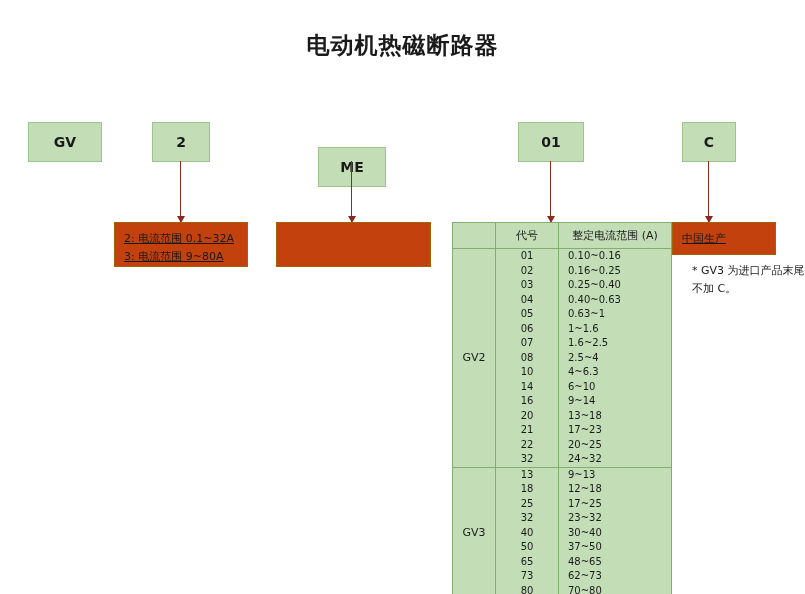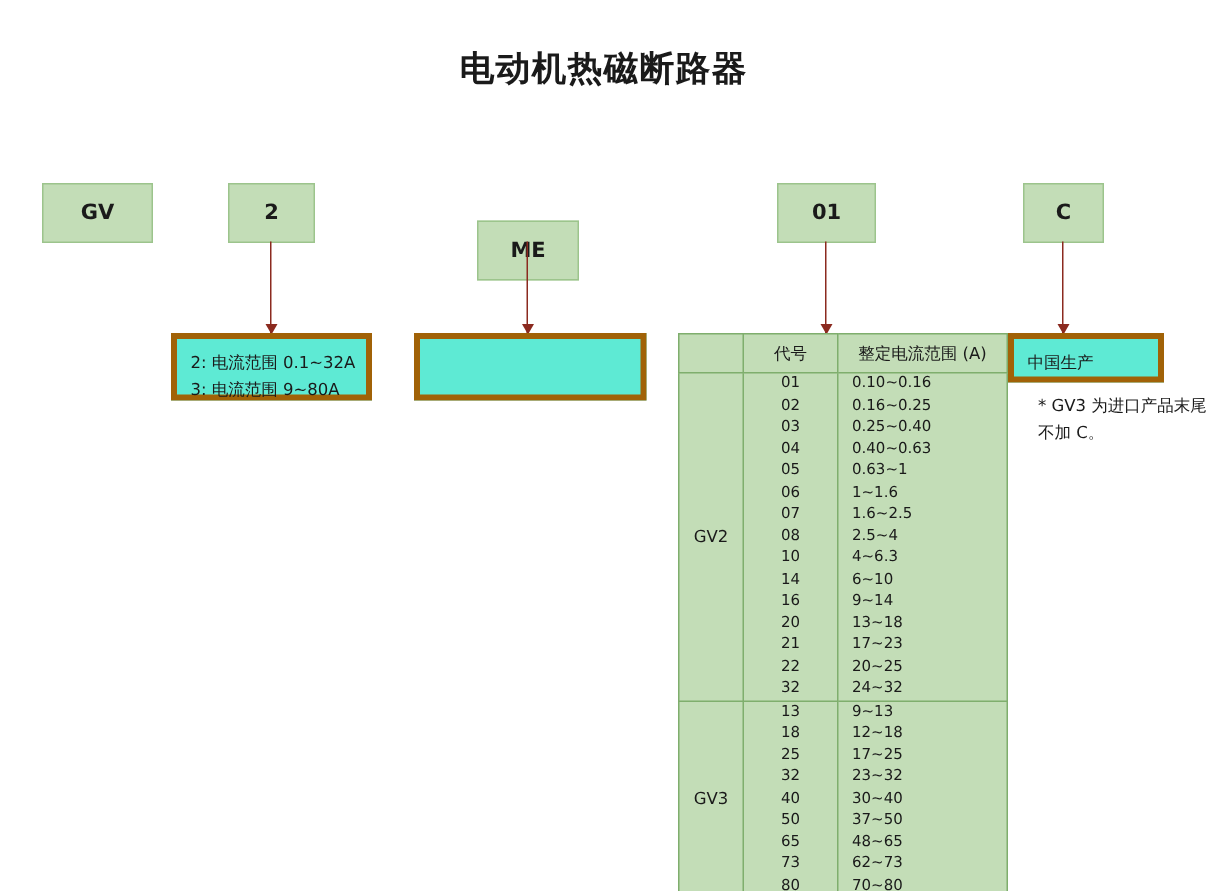--- a/index.html
+++ b/index.html
@@ -55,27 +55,28 @@
     bottom: -1px;
     width: 0;
     height: 0;
     border-left: 4px solid transparent;
     border-right: 4px solid transparent;
     border-top: 7px solid #8b2a1f;
   }
   
   .panel {
     position: absolute;
-    background: #5eead4;
-    border: 4px solid #a16207;
+    background: #c2410c;
+    border: 1px solid #a16207;
     font-size: 11px;
     line-height: 1.65;
     color: #1a1a1a;
     padding: 7px 9px;
     box-sizing: border-box;
+    text-decoration: underline;
   }
   .panel div {
     white-space: nowrap;
   }
   
   .tbl {
     position: absolute;
     border-collapse: collapse;
     background: #c3ddb7;
     font-size: 10px;

